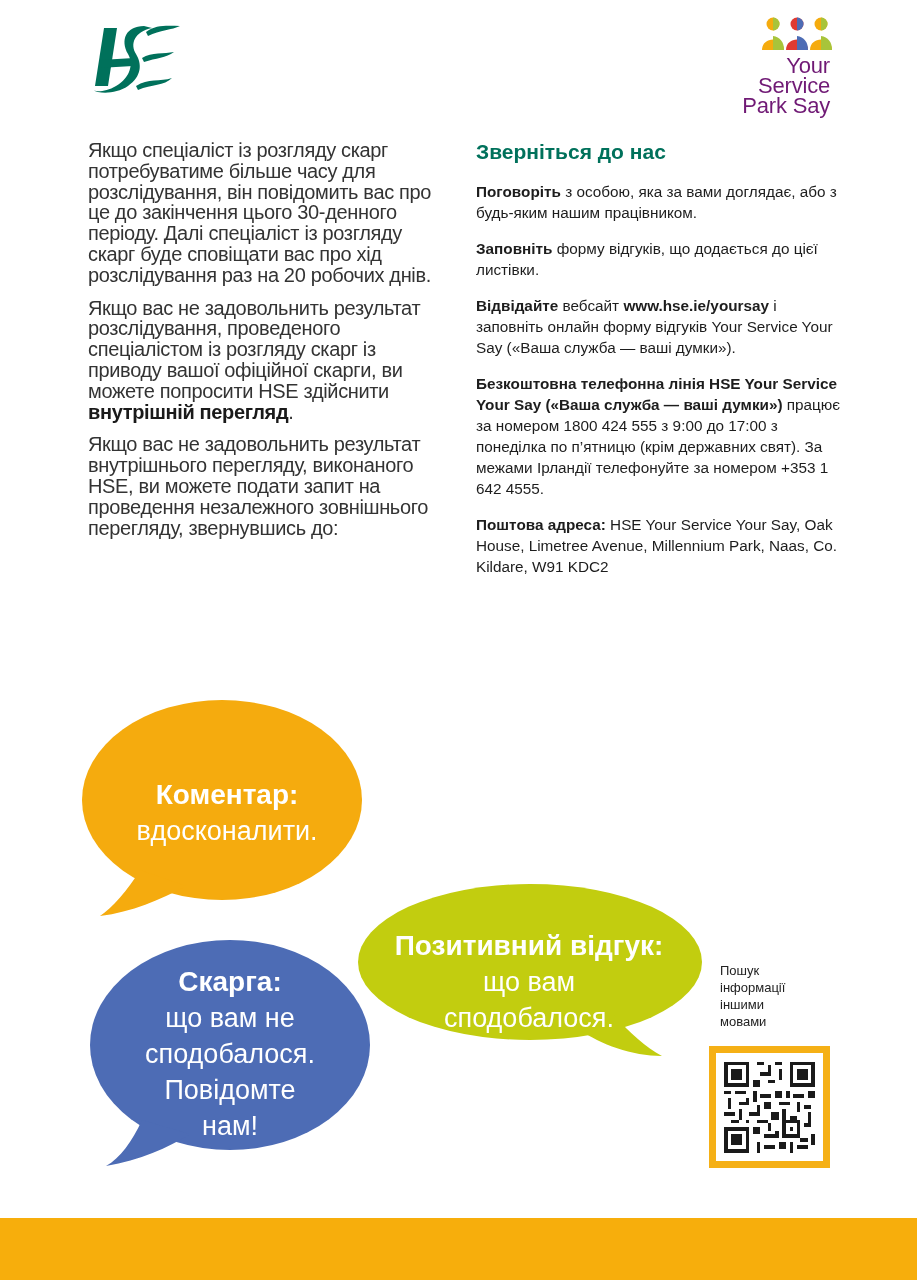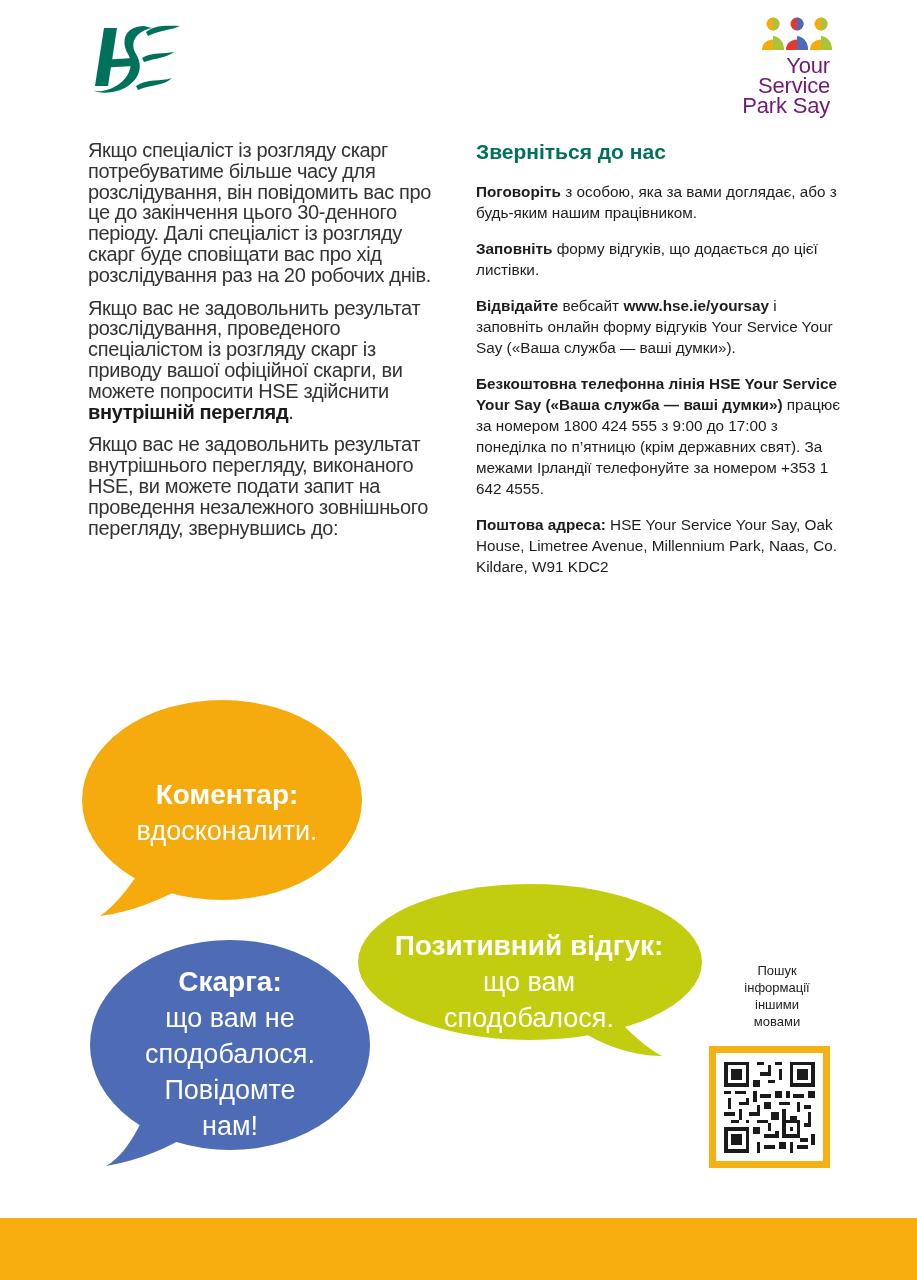--- a/index.html
+++ b/index.html
@@ -19,21 +19,21 @@
   .bullets li::before { content: ""; position: absolute; left: 1px; top: 8px; width: 6px; height: 6px; border-radius: 50%; background: #00664f; }
 
   .right-col { position: absolute; left: 476px; top: 138px; width: 370px; font-size: 15.3px; line-height: 21px; color: #1d1d1d; }
   .right-col h2 { color: #00715b; font-size: 21px; line-height: 28px; font-weight: bold; margin-bottom: 15px; }
   .right-col p { margin-bottom: 15px; }
 
   .bubbles { position: absolute; left: 0; top: 690px; width: 917px; height: 510px; }
   .bubble-text { position: absolute; color: #fff; text-align: center; font-size: 27px; line-height: 36px; }
   .bubble-text .title { font-weight: bold; font-size: 28px; display: block; }
 
-  .qr-label { position: absolute; left: 720px; top: 962px; width: 114px; text-align: center; font-size: 13px; line-height: 17px; color: #222; }
+  .qr-label { position: absolute; left: 720px; top: 962px; width: 114px; font-size: 13px; line-height: 17px; color: #222; }
   .qr-frame { position: absolute; left: 709px; top: 1046px; width: 121px; height: 122px; border: 7px solid #f5b016; background: #fff; padding: 8px; }
 
   .footer-band { position: absolute; left: 0; top: 1218px; width: 917px; height: 62px; background: #f7ae0c; }
 </style>
 </head>
 <body>
 
 <div class="hse-logo">
   <svg width="100" height="76" viewBox="0 0 100 76">
     <path d="M18 8 L31 8 L22 66 L9 66 Z" fill="#00715b"></path>

